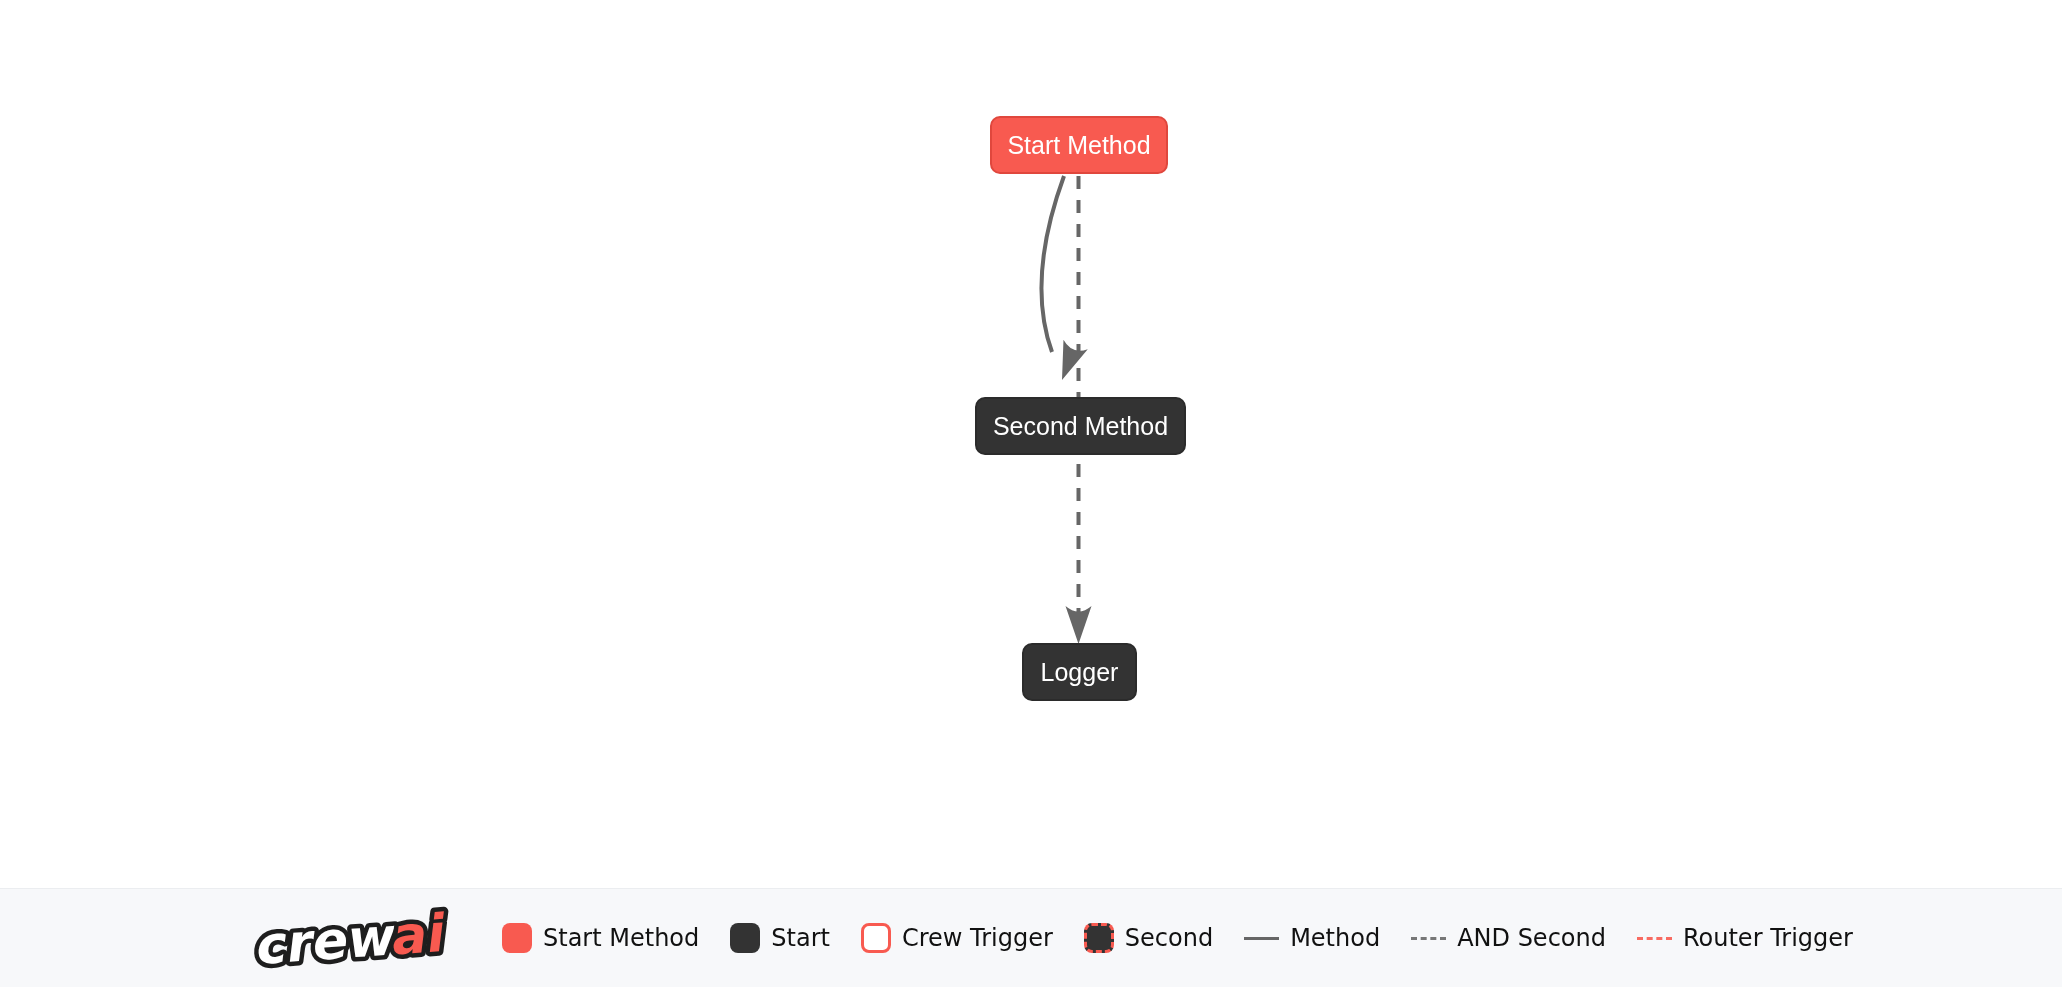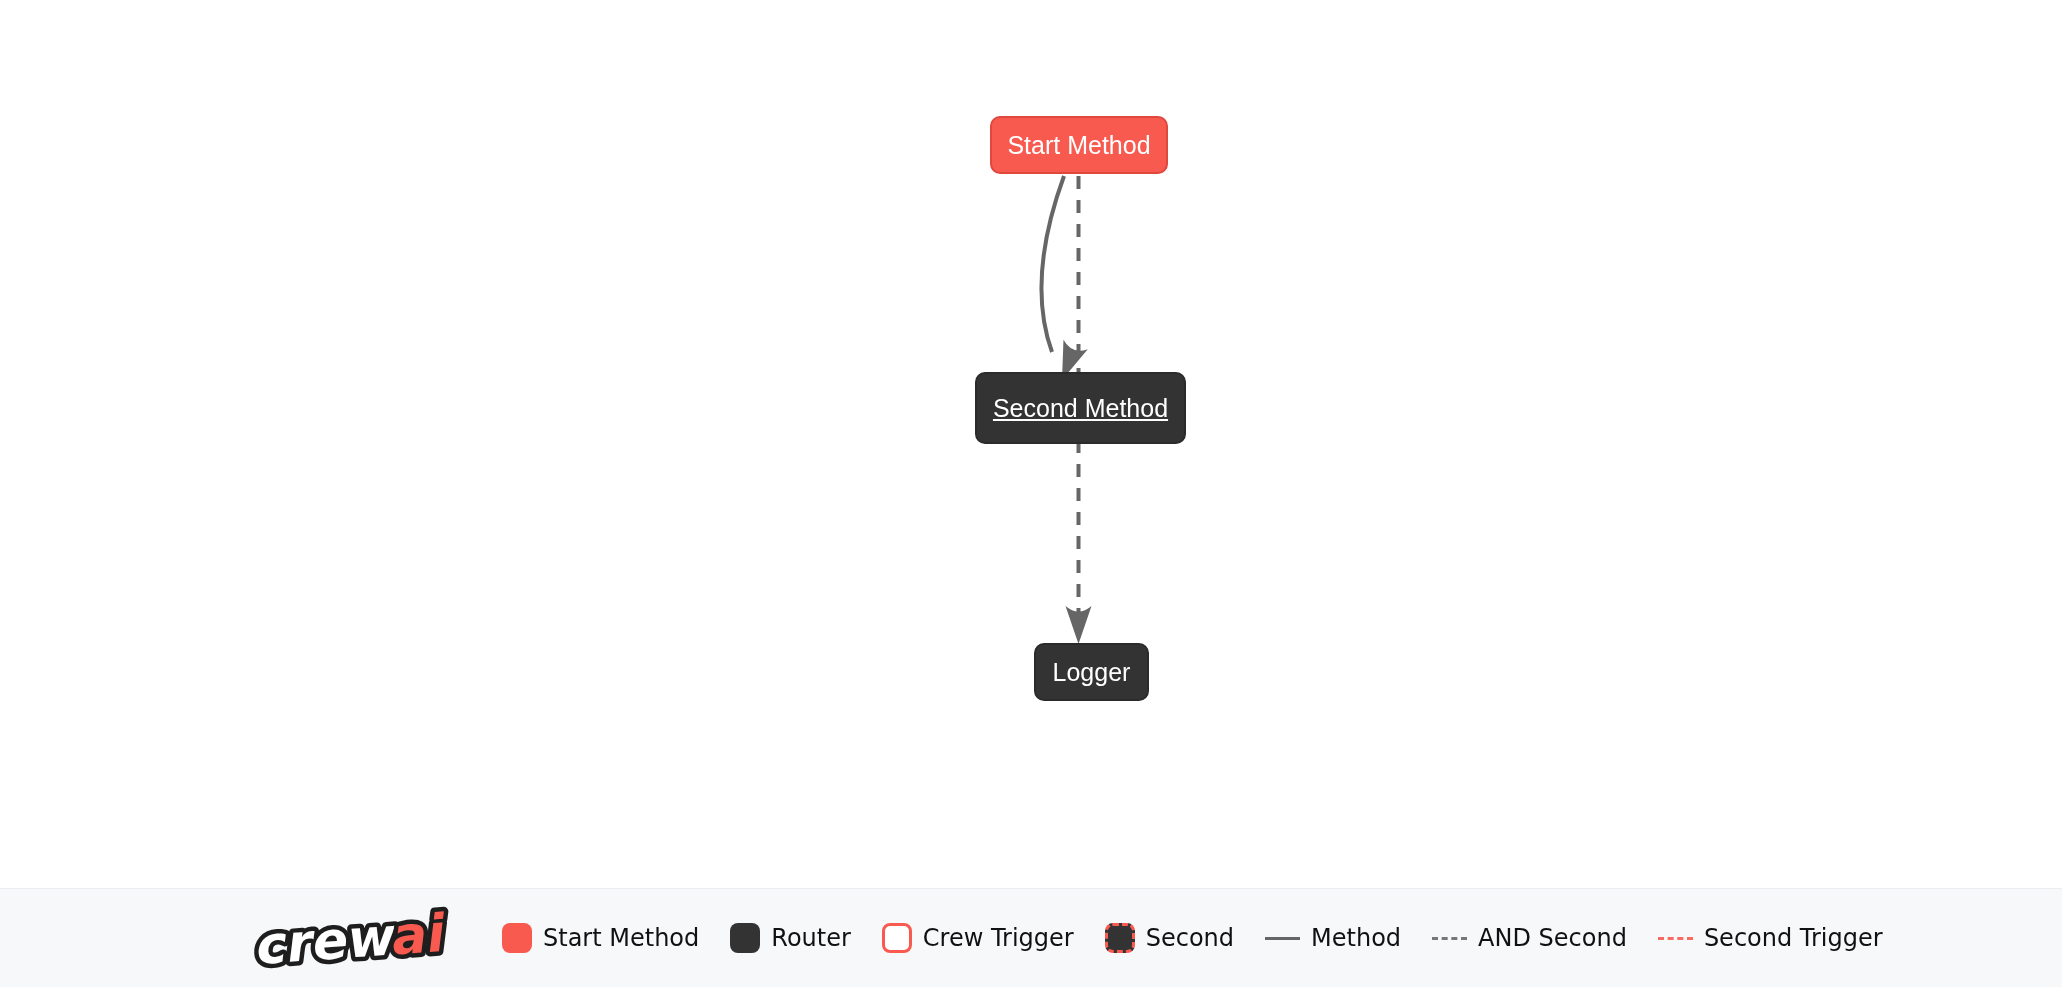--- a/index.html
+++ b/index.html
@@ -30,22 +30,22 @@
   }
   .node-start {
     left: 990px; top: 116px; width: 178px; height: 58px;
     background: #f85a50;
     border: 2px solid #e0473d;
   }
   .node-method {
     background: #333333;
     border: 2px solid #2b2b2b;
   }
-  .node-second { left: 975px; top: 372px; width: 211px; height: 72px; text-decoration: underline; }
-  .node-logger { left: 1022px; top: 643px; width: 115px; height: 58px; margin-left: 12px; }
+  .node-second { left: 975px; top: 397px; width: 211px; height: 58px; }
+  .node-logger { left: 1022px; top: 643px; width: 115px; height: 58px; }
 
   
   .footer {
     display: flex; align-items: center;
     width: 2062px; height: 99px;
     background: #f7f8fa;
     border-top: 1px solid #ebedf0;
     padding-left: 246px;
   }
   .logo { margin-right: 34px; flex: none; }
@@ -96,36 +96,36 @@
     </g>
   </svg>
 
   <div class="legend">
     <div class="legend-item">
       <span class="sw sw-box sw-start"></span>
       <span>Start Method</span>
     </div>
     <div class="legend-item">
       <span class="sw sw-box sw-method"></span>
-      <span>Router</span>
+      <span>Start</span>
     </div>
     <div class="legend-item">
       <span class="sw sw-box sw-crew"></span>
       <span>Crew Trigger</span>
     </div>
     <div class="legend-item">
       <span class="sw sw-box sw-router"></span>
       <span>Second</span>
     </div>
     <div class="legend-item">
       <span class="sw sw-line sw-trigger"></span>
       <span>Method</span>
     </div>
     <div class="legend-item">
       <span class="sw sw-line sw-and-trigger"></span>
       <span>AND Second</span>
     </div>
     <div class="legend-item">
       <span class="sw sw-line sw-router-trigger"></span>
-      <span>Second Trigger</span>
+      <span>Router Trigger</span>
     </div>
   </div>
 </div>
 
 </body></html>

